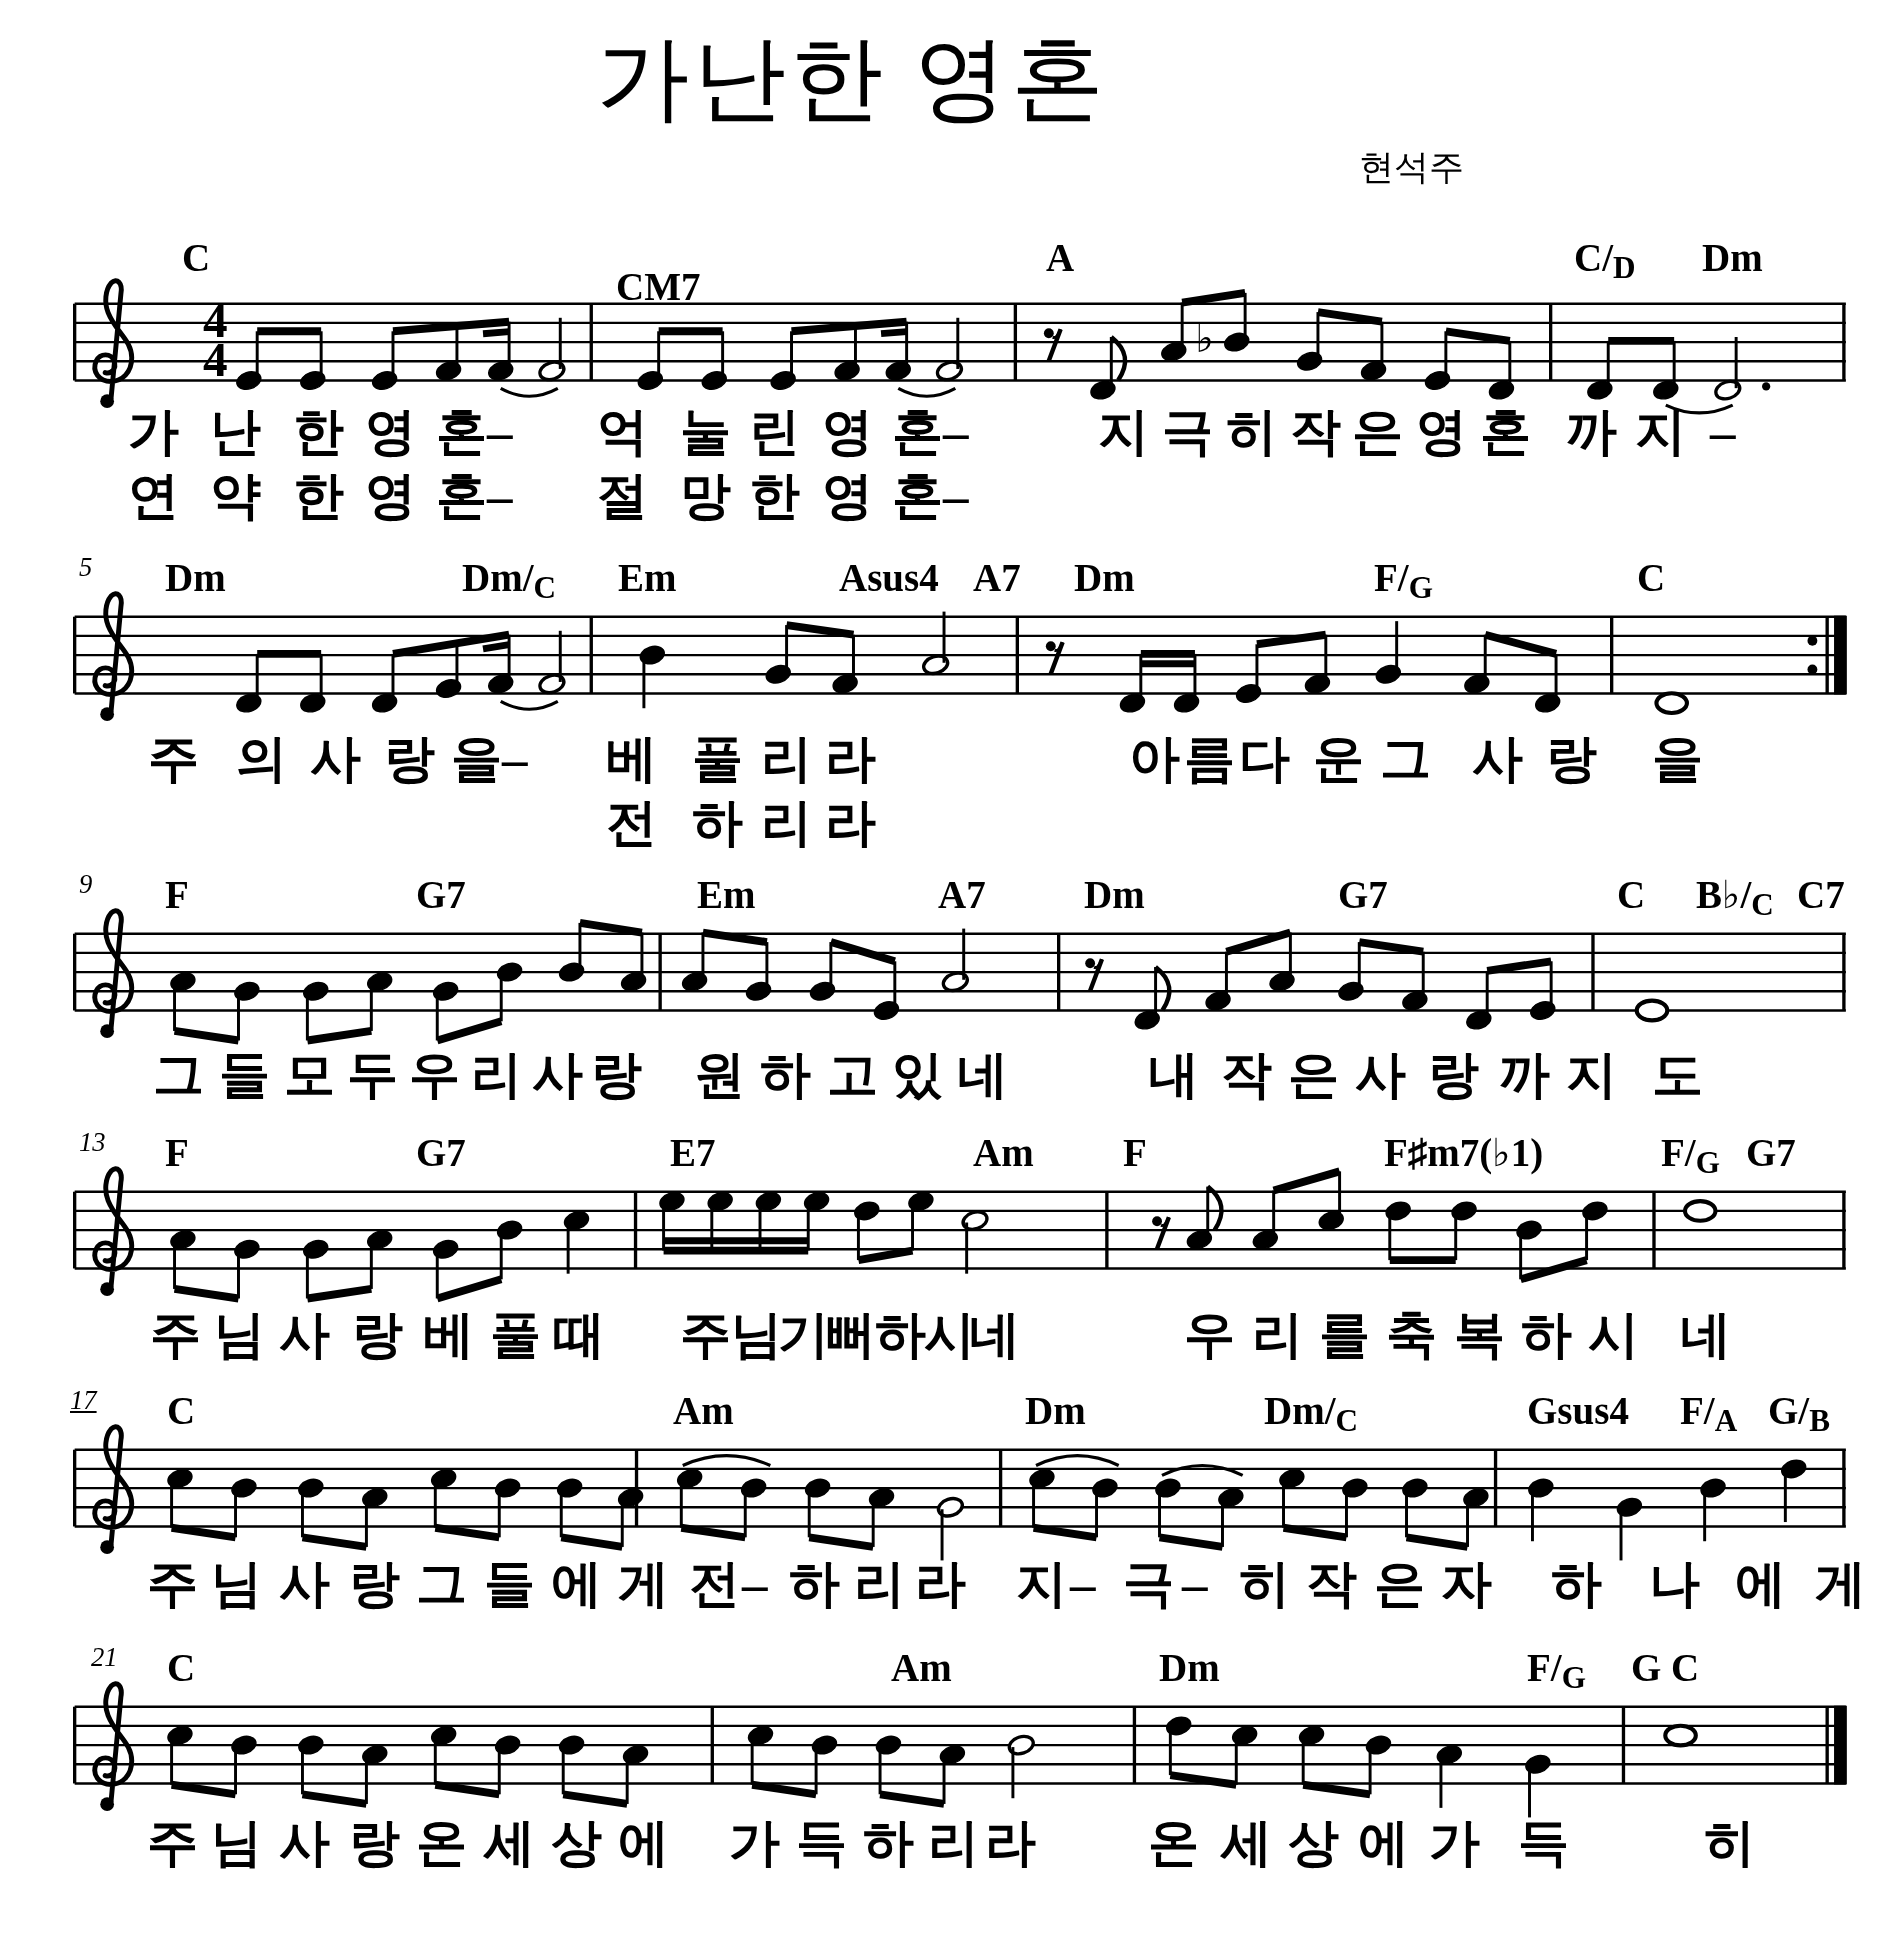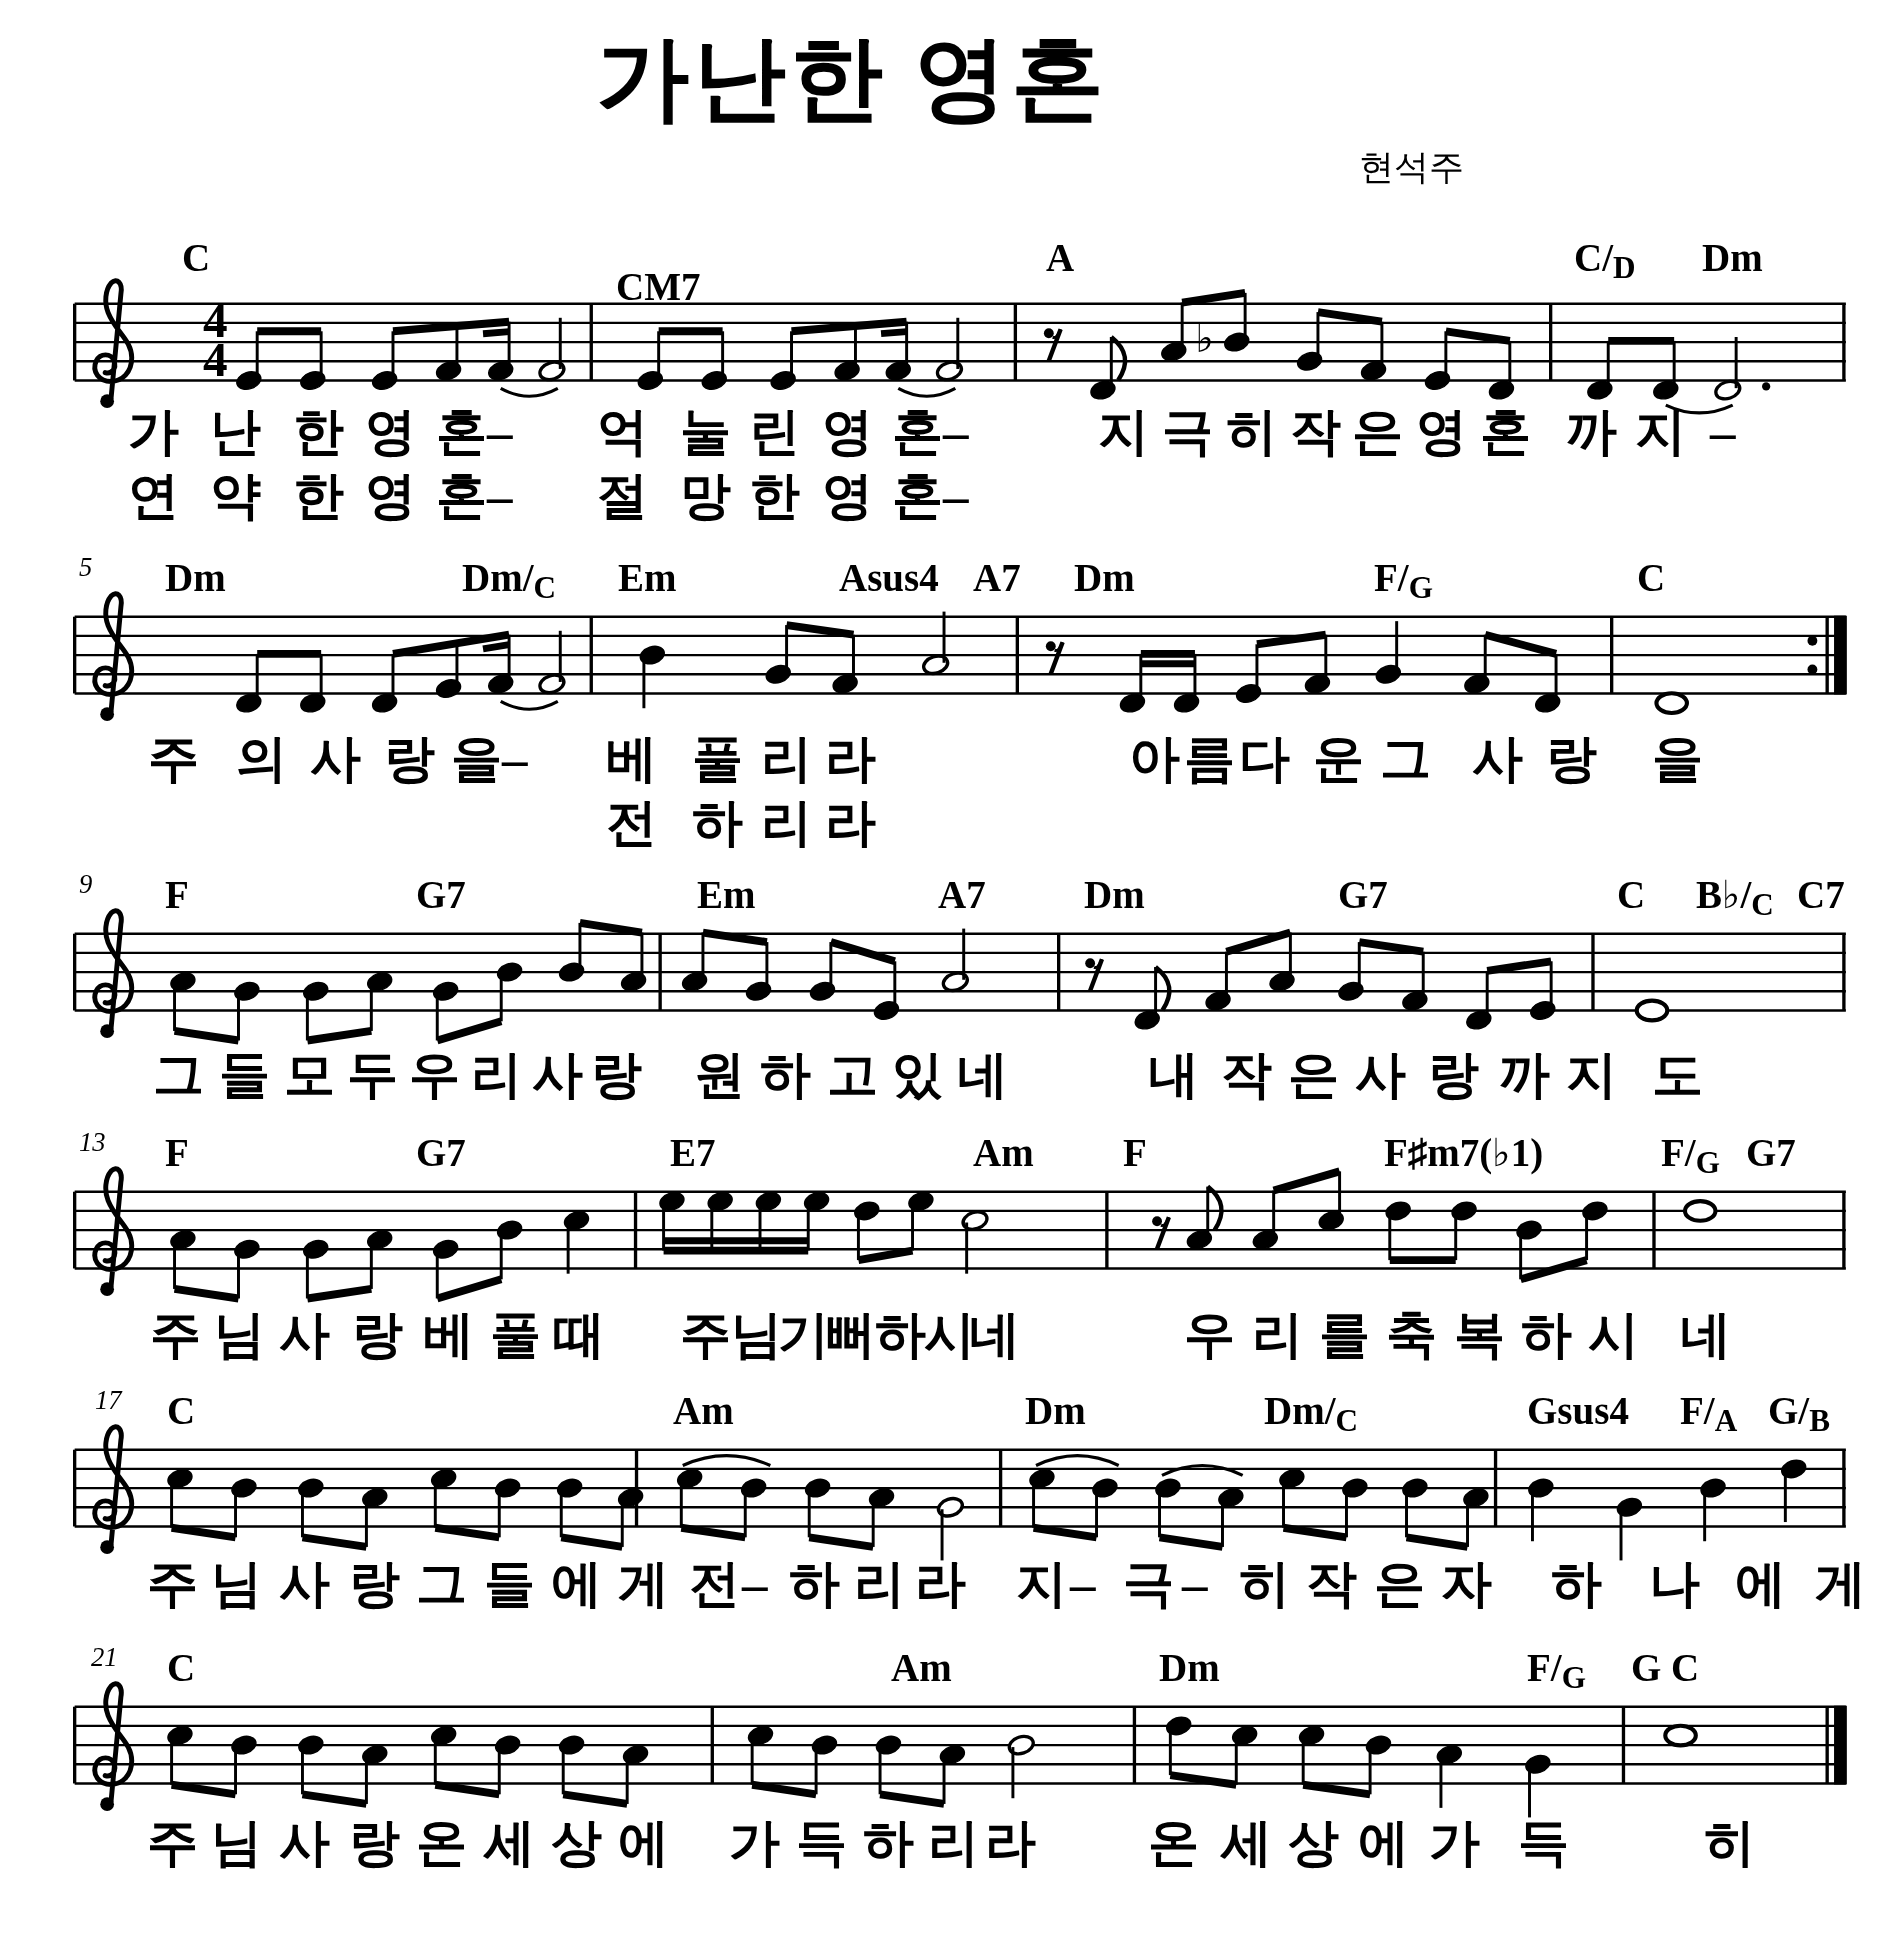--- a/index.html
+++ b/index.html
@@ -1,19 +1,19 @@
 <!DOCTYPE html>
 <html><head>
 <meta charset="utf-8">
 <style>
   html,body{margin:0;padding:0;background:#fff;}
   .page{position:relative;width:1891px;height:1954px;background:#ffffff;color:#000;
         font-family:"Liberation Serif","DejaVu Serif",serif;overflow:hidden;}
   .title{position:absolute;top:15.8px;left:0;width:1704px;text-align:center;
-         font-size:93px;font-weight:700;letter-spacing:3.9px;margin:0;}
+         font-size:93px;font-weight:400;letter-spacing:3.9px;margin:0;}
   .subtitle{position:absolute;top:122px;left:0;width:1478px;text-align:center;
          font-size:55px;font-weight:700;letter-spacing:2px;margin:0;}
   .composer{position:absolute;top:144px;left:1359px;width:177px;font-size:35px;font-weight:400;}
   #score{position:absolute;left:0;top:0;width:1891px;height:1954px;}
   .chord{position:absolute;font-size:39px;font-weight:700;white-space:nowrap;line-height:1;}
   .chord .bass{font-size:0.8em;position:relative;top:0.22em;}
   .mnum{position:absolute;font-size:26.6px;font-style:italic;line-height:1;}
   .lyr{position:absolute;font-size:51px;font-weight:700;white-space:nowrap;line-height:1;}
   svg.sys{position:absolute;left:0;}
 </style>
@@ -433,21 +433,21 @@
         <line x1="1411.5" y1="149.5" x2="1478.5" y2="149.5" stroke="#000" stroke-width="8"></line>
         <ellipse cx="1553" cy="119" rx="12.5" ry="8.4" transform="rotate(-18 1553 119)" fill="#000" stroke="#000" stroke-width="1.5"></ellipse>
         <line x1="1544.5" y1="121" x2="1544.5" y2="169" stroke="#000" stroke-width="3"></line>
         <ellipse cx="1620" cy="99.5" rx="12.5" ry="8.4" transform="rotate(-18 1620 99.5)" fill="#000" stroke="#000" stroke-width="1.5"></ellipse>
         <line x1="1611.5" y1="101.5" x2="1611.5" y2="149.5" stroke="#000" stroke-width="3"></line>
         <line x1="1544.5" y1="169" x2="1611.5" y2="149.5" stroke="#000" stroke-width="8"></line>
         <line x1="1680" y1="80" x2="1680" y2="158" stroke="#000" stroke-width="3.4"></line>
         <ellipse cx="1727" cy="99.5" rx="15.5" ry="10" fill="#fff" stroke="#000" stroke-width="4.2"></ellipse>
         <line x1="1873" y1="80" x2="1873" y2="158" stroke="#000" stroke-width="3.4"></line>
       </svg>
-      <span class="mnum" style="left: 95px; top: 1387px;">17</span>
+      <span class="mnum" style="left: 70px; top: 1387px; text-decoration: underline;">17</span>
       <span class="chord" style="left: 167px; top: 1391px;">C</span>
       <span class="chord" style="left: 673px; top: 1391px;">Am</span>
       <span class="chord" style="left: 1025px; top: 1391px;">Dm</span>
       <span class="chord" style="left: 1264px; top: 1391px;">Dm/<span class="bass">C</span></span>
       <span class="chord" style="left: 1527px; top: 1391px;">Gsus4</span>
       <span class="chord" style="left: 1680px; top: 1391px;">F/<span class="bass">A</span></span>
       <span class="chord" style="left: 1768px; top: 1391px;">G/<span class="bass">B</span></span>
       <span class="lyr" style="left: 147px; top: 1559px;">주</span>
       <span class="lyr" style="left: 211px; top: 1559px;">님</span>
       <span class="lyr" style="left: 279px; top: 1559px;">사</span>

